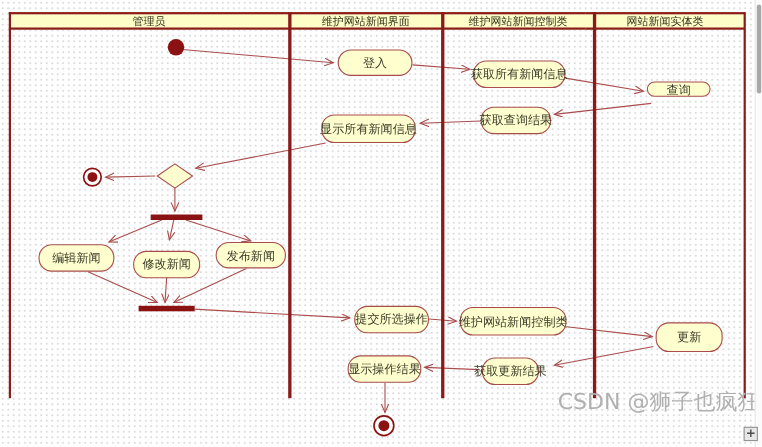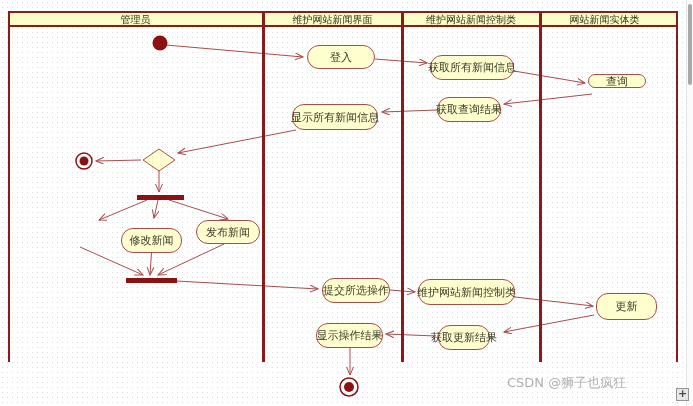--- a/index.html
+++ b/index.html
@@ -18,22 +18,22 @@
   }
   .vline{position:absolute;top:11px;height:351px;background:#8b1a1a;z-index:3;}
   .connector-layer{position:absolute;left:0;top:0;z-index:2;}
   .node{
     position:absolute;box-sizing:border-box;z-index:4;
     background:#fefece;border:1px solid #a94c4c;border-radius:12px;
     display:flex;align-items:center;justify-content:center;
     font-size:11px;color:#3a3a28;white-space:nowrap;
   }
   .watermark{
-    position:absolute;left:507px;top:374px;z-index:9;
-    font-size:13px;color:#b0b0b0;white-space:nowrap;
+    position:absolute;left:507px;top:352px;z-index:9;
+    font-size:20px;color:#b0b0b0;white-space:nowrap;
   }
   .scroll-track{
     position:absolute;left:686px;top:0;width:7px;height:406px;
     background:#fbfbfb;border-left:1px solid #e6e6e6;box-sizing:border-box;z-index:10;
   }
   .scroll-thumb{
     position:absolute;left:688px;top:4px;width:4px;height:81px;
     background:#a8a8a8;border-radius:2px;z-index:11;
   }
   .zoom-plus{
@@ -116,20 +116,23 @@
     </div>
   <div class="node" style="left:588px;top:74px;width:58px;height:14px">
       <span>查询</span>
     </div>
   <div class="node" style="left:437px;top:97px;width:64px;height:25px">
       <span>获取查询结果</span>
     </div>
   <div class="node" style="left:292px;top:104px;width:86px;height:26px">
       <span>显示所有新闻信息</span>
     </div>
+  <div class="node" style="left:35px;top:222px;width:69px;height:25px">
+      <span>编辑新闻</span>
+    </div>
   <div class="node" style="left:121px;top:228px;width:61px;height:25px">
       <span>修改新闻</span>
     </div>
   <div class="node" style="left:196px;top:220px;width:64px;height:24px">
       <span>发布新闻</span>
     </div>
   <div class="node" style="left:322px;top:278px;width:68px;height:25px">
       <span>提交所选操作</span>
     </div>
   <div class="node" style="left:418px;top:279px;width:97px;height:26px">

